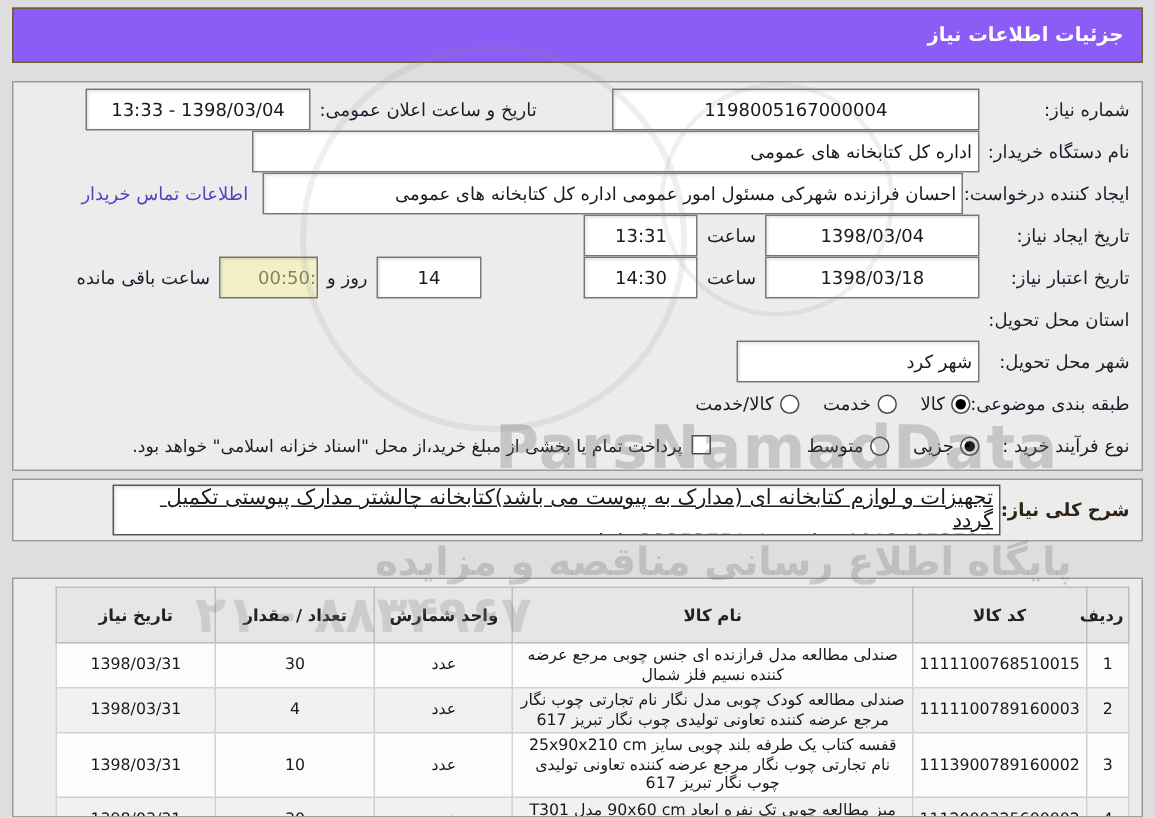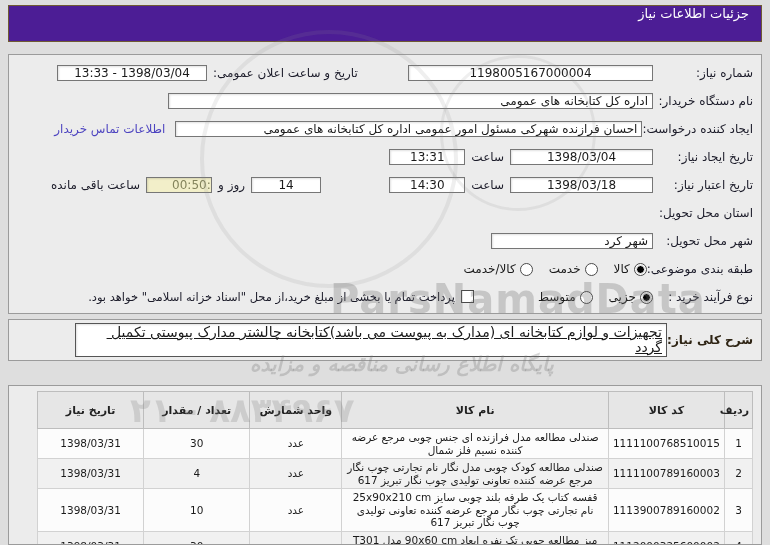--- a/index.html
+++ b/index.html
@@ -1,30 +1,30 @@
 <!DOCTYPE html>
 <html lang="fa" dir="rtl"><head>
 <meta charset="utf-8">
 <style>
   html,body{margin:0;padding:0;}
   .screen{position:relative;width:770px;height:545px;background:#dedede;overflow:hidden;
           font-family:"DejaVu Sans",sans-serif;font-size:12px;color:#1a1a1a;direction:rtl;}
   
-  .titlebar{position:absolute;top:5px;right:8px;left:8px;height:37px;background:#4c1d95;
-            border:1px solid #6f5a33;box-sizing:border-box;display:flex;align-items:flex-start;}
+  .titlebar{position:absolute;top:5px;right:8px;left:8px;height:37px;background:#8b5cf6;
+            border:1px solid #6f5a33;box-sizing:border-box;display:flex;align-items:center;font-weight:bold;}
   .titlebar span{color:#fff;font-size:13px;padding-right:12px;}
   
   .panel{position:absolute;right:8px;left:8px;background:#ececec;border:1px solid #9b9b9b;box-sizing:border-box;}
   .panel1{top:54px;height:260px;padding-top:4px;}
   .panel2{top:319px;height:42px;display:flex;align-items:center;padding:0 8px;}
   .panel3{top:385px;height:160px;overflow:hidden;}
   
   .row{display:flex;align-items:center;height:28px;padding:0 8px;}
   .rlabel{flex:0 0 100px;text-align:right;color:#1c1c2a;white-space:nowrap;}
-  .inp{height:16px;border:1px solid #767676;background:#fff;box-sizing:border-box;
+  .inp{height:28px;border:1px solid #767676;background:#fff;box-sizing:border-box;
        box-shadow:inset 1px 1px 2px rgba(0,0,0,.12);display:flex;align-items:center;
        justify-content:center;font-size:12px;overflow:hidden;white-space:nowrap;}
   .inp.rt{justify-content:flex-start;padding-right:4px;}
   .w245{width:245px}.w485{width:485px}.w467{width:467px}.w150{width:150px}
   .w143{width:143px}.w76{width:76px}.w162{width:162px}.w70{width:70px}.w66{width:66px}
   .pushleft{margin-right:auto;display:flex;align-items:center;}
   .gap6{margin:0 6px;}
   .llabel{white-space:nowrap;color:#1c1c2a;}
   .countdown{background:#f2efc9;color:#84845c;padding-left:40px;}
   .link{color:#4d44c0;margin:0 10px;white-space:nowrap;cursor:pointer;}
@@ -53,22 +53,22 @@
                  line-height:12.5px;color:#1a1a1a;word-wrap:break-word;}
   table.goods tbody tr:nth-child(even){background:#f1f1f1;}
   .c0{width:28px}.c1{width:116px}.c2{width:266px}.c3{width:92px}.c4{width:106px}.c5{width:106px}
   
   .wm{position:absolute;inset:0;pointer-events:none;z-index:40;}
   .wm .circle{position:absolute;border:4px solid rgba(140,140,140,.14);border-radius:50%;}
   .wm .c-a{width:250px;height:250px;left:200px;top:30px;}
   .wm .c-b{width:150px;height:150px;left:440px;top:55px;border-width:3px;}
   .wm .brand{position:absolute;left:330px;top:276px;font-size:40px;font-weight:bold;
              color:rgba(110,110,110,.30);letter-spacing:1px;direction:ltr;}
-  .wm .tagline{position:absolute;left:250px;top:352px;font-size:20px;font-weight:bold;
-               color:rgba(120,120,120,.30);font-style:italic;}
+  .wm .tagline{position:absolute;left:250px;top:360px;font-size:26px;font-weight:bold;
+               color:rgba(120,120,120,.30);}
   .wm .phone{position:absolute;left:130px;top:390px;font-size:34px;font-weight:bold;
              color:rgba(130,130,130,.26);direction:ltr;}
 </style>
 </head>
 <body>
 
 <div class="screen">
 
   <div class="titlebar">
     <span>جزئیات اطلاعات نیاز</span>

